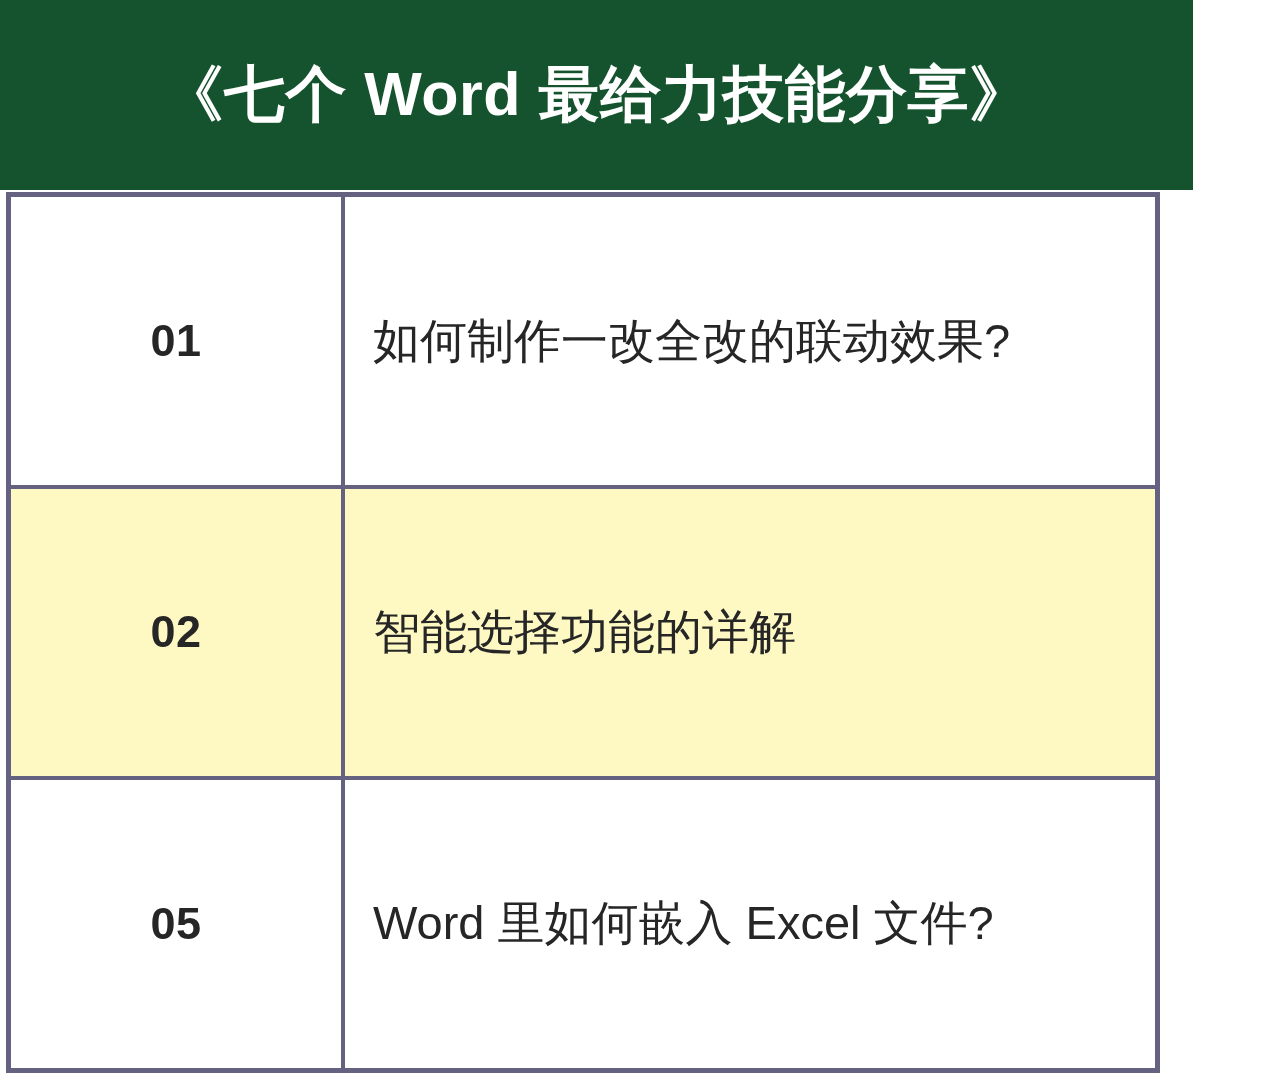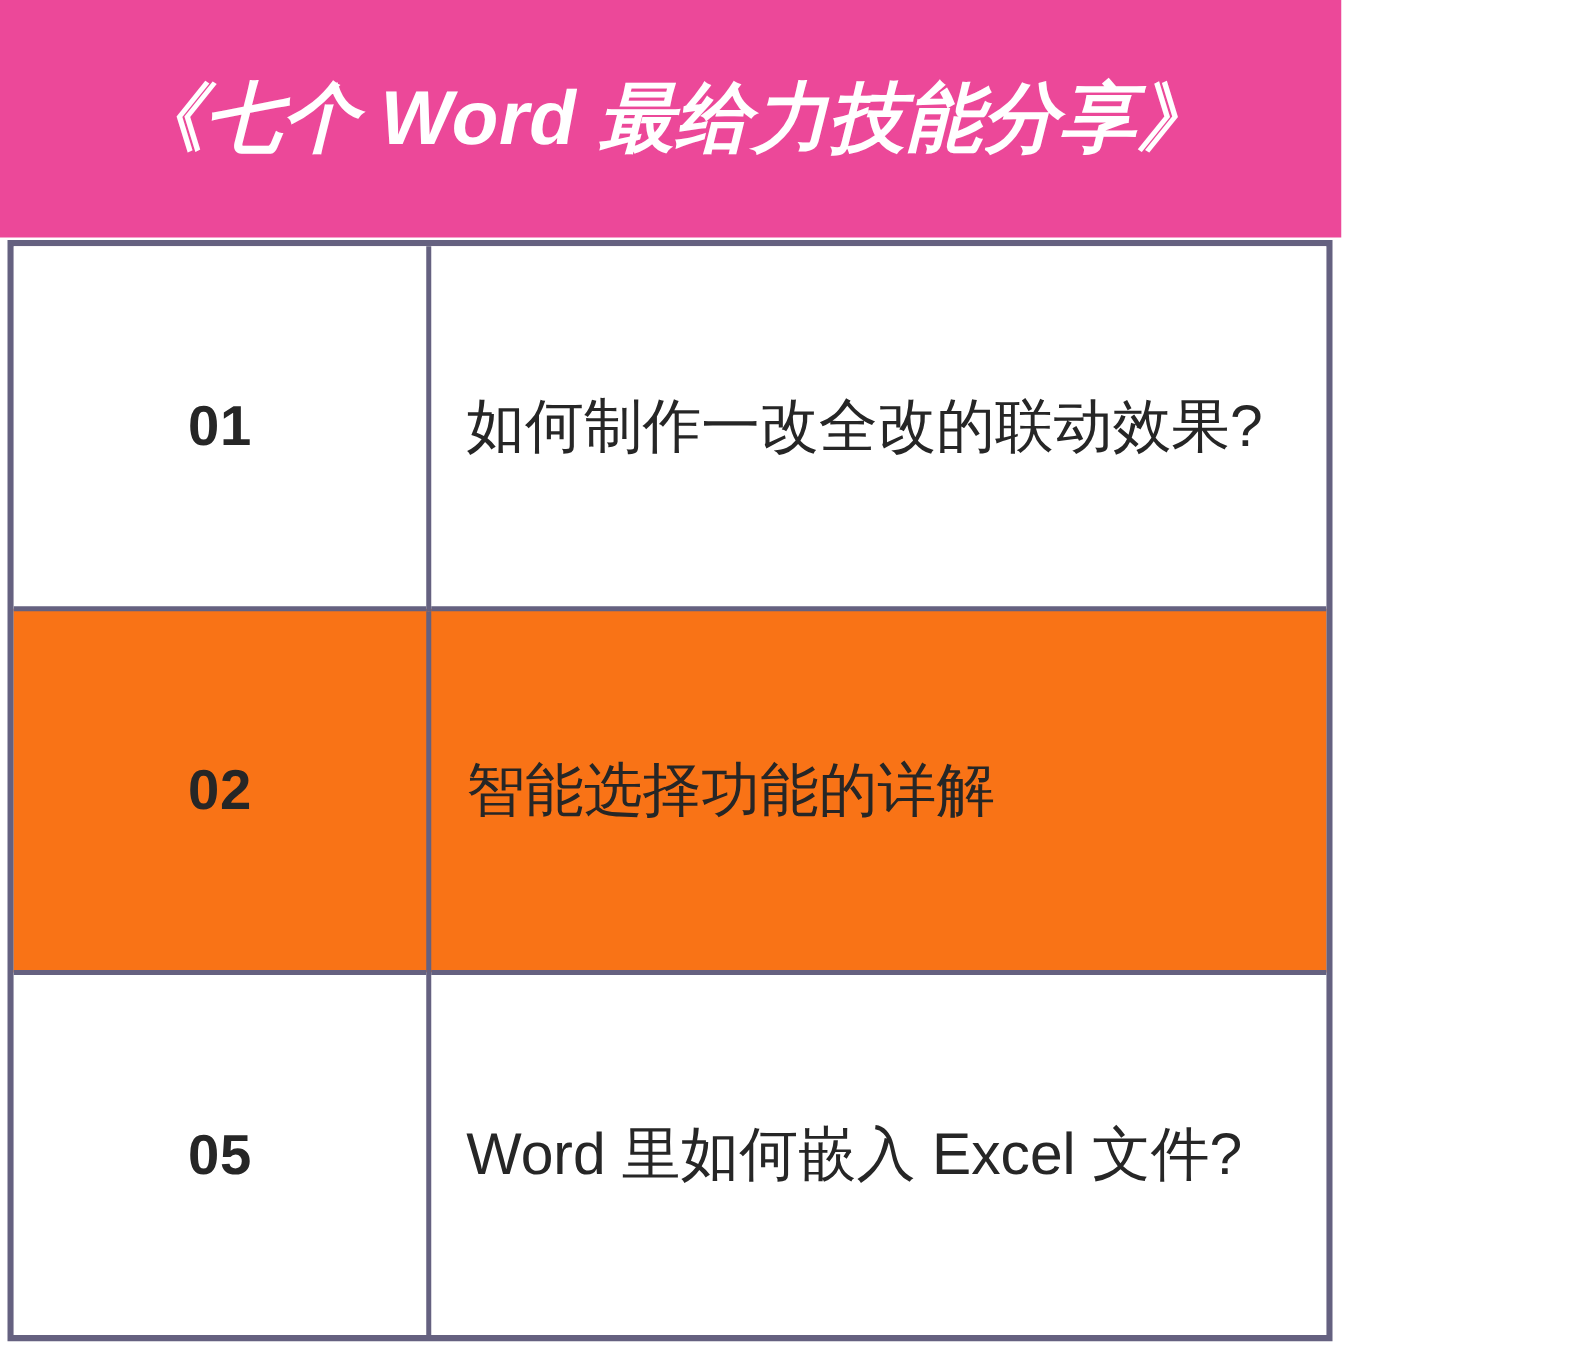--- a/index.html
+++ b/index.html
@@ -20,63 +20,62 @@
     height: 1079px;
     background: #ffffff;
     box-sizing: border-box;
   }
 
   
   .title-bar {
     position: absolute;
     left: 0px;
     top: 0px;
-    width: 1073px;
+    width: 1193px;
     height: 190px;
-    background: #ec4899;
+    background: #14532d;
     display: flex;
     align-items: center;
     justify-content: center;
-    font-style: italic;
   }
   .title-text {
     color: #ffffff;
     font-size: 61px;
     font-weight: 700;
     letter-spacing: 0.5px;
     line-height: 1.1;
     white-space: nowrap;
     text-align: center;
   }
 
   
   .table-wrap {
     position: absolute;
     left: 6px;
     top: 192px;
-    width: 1060px;
+    width: 1154px;
     height: 881px;
     border: 5px solid #656180;
     box-sizing: border-box;
     background: #ffffff;
   }
   .tbl {
     width: 100%;
     height: 100%;
     border-collapse: collapse;
     table-layout: fixed;
   }
   .tbl tr {
     height: 124.4px;
   }
   .tbl tr + tr {
     border-top: 4px solid #656180;
   }
   .row-odd  td { background: #ffffff; }
-  .row-even td { background: #f97316; }
+  .row-even td { background: #fef9c3; }
 
   td.num-cell {
     width: 330px;
     border-right: 4px solid #656180;
     text-align: center;
     vertical-align: middle;
     font-size: 45px;
     font-weight: 700;
     color: #262626;
     letter-spacing: 0.5px;

